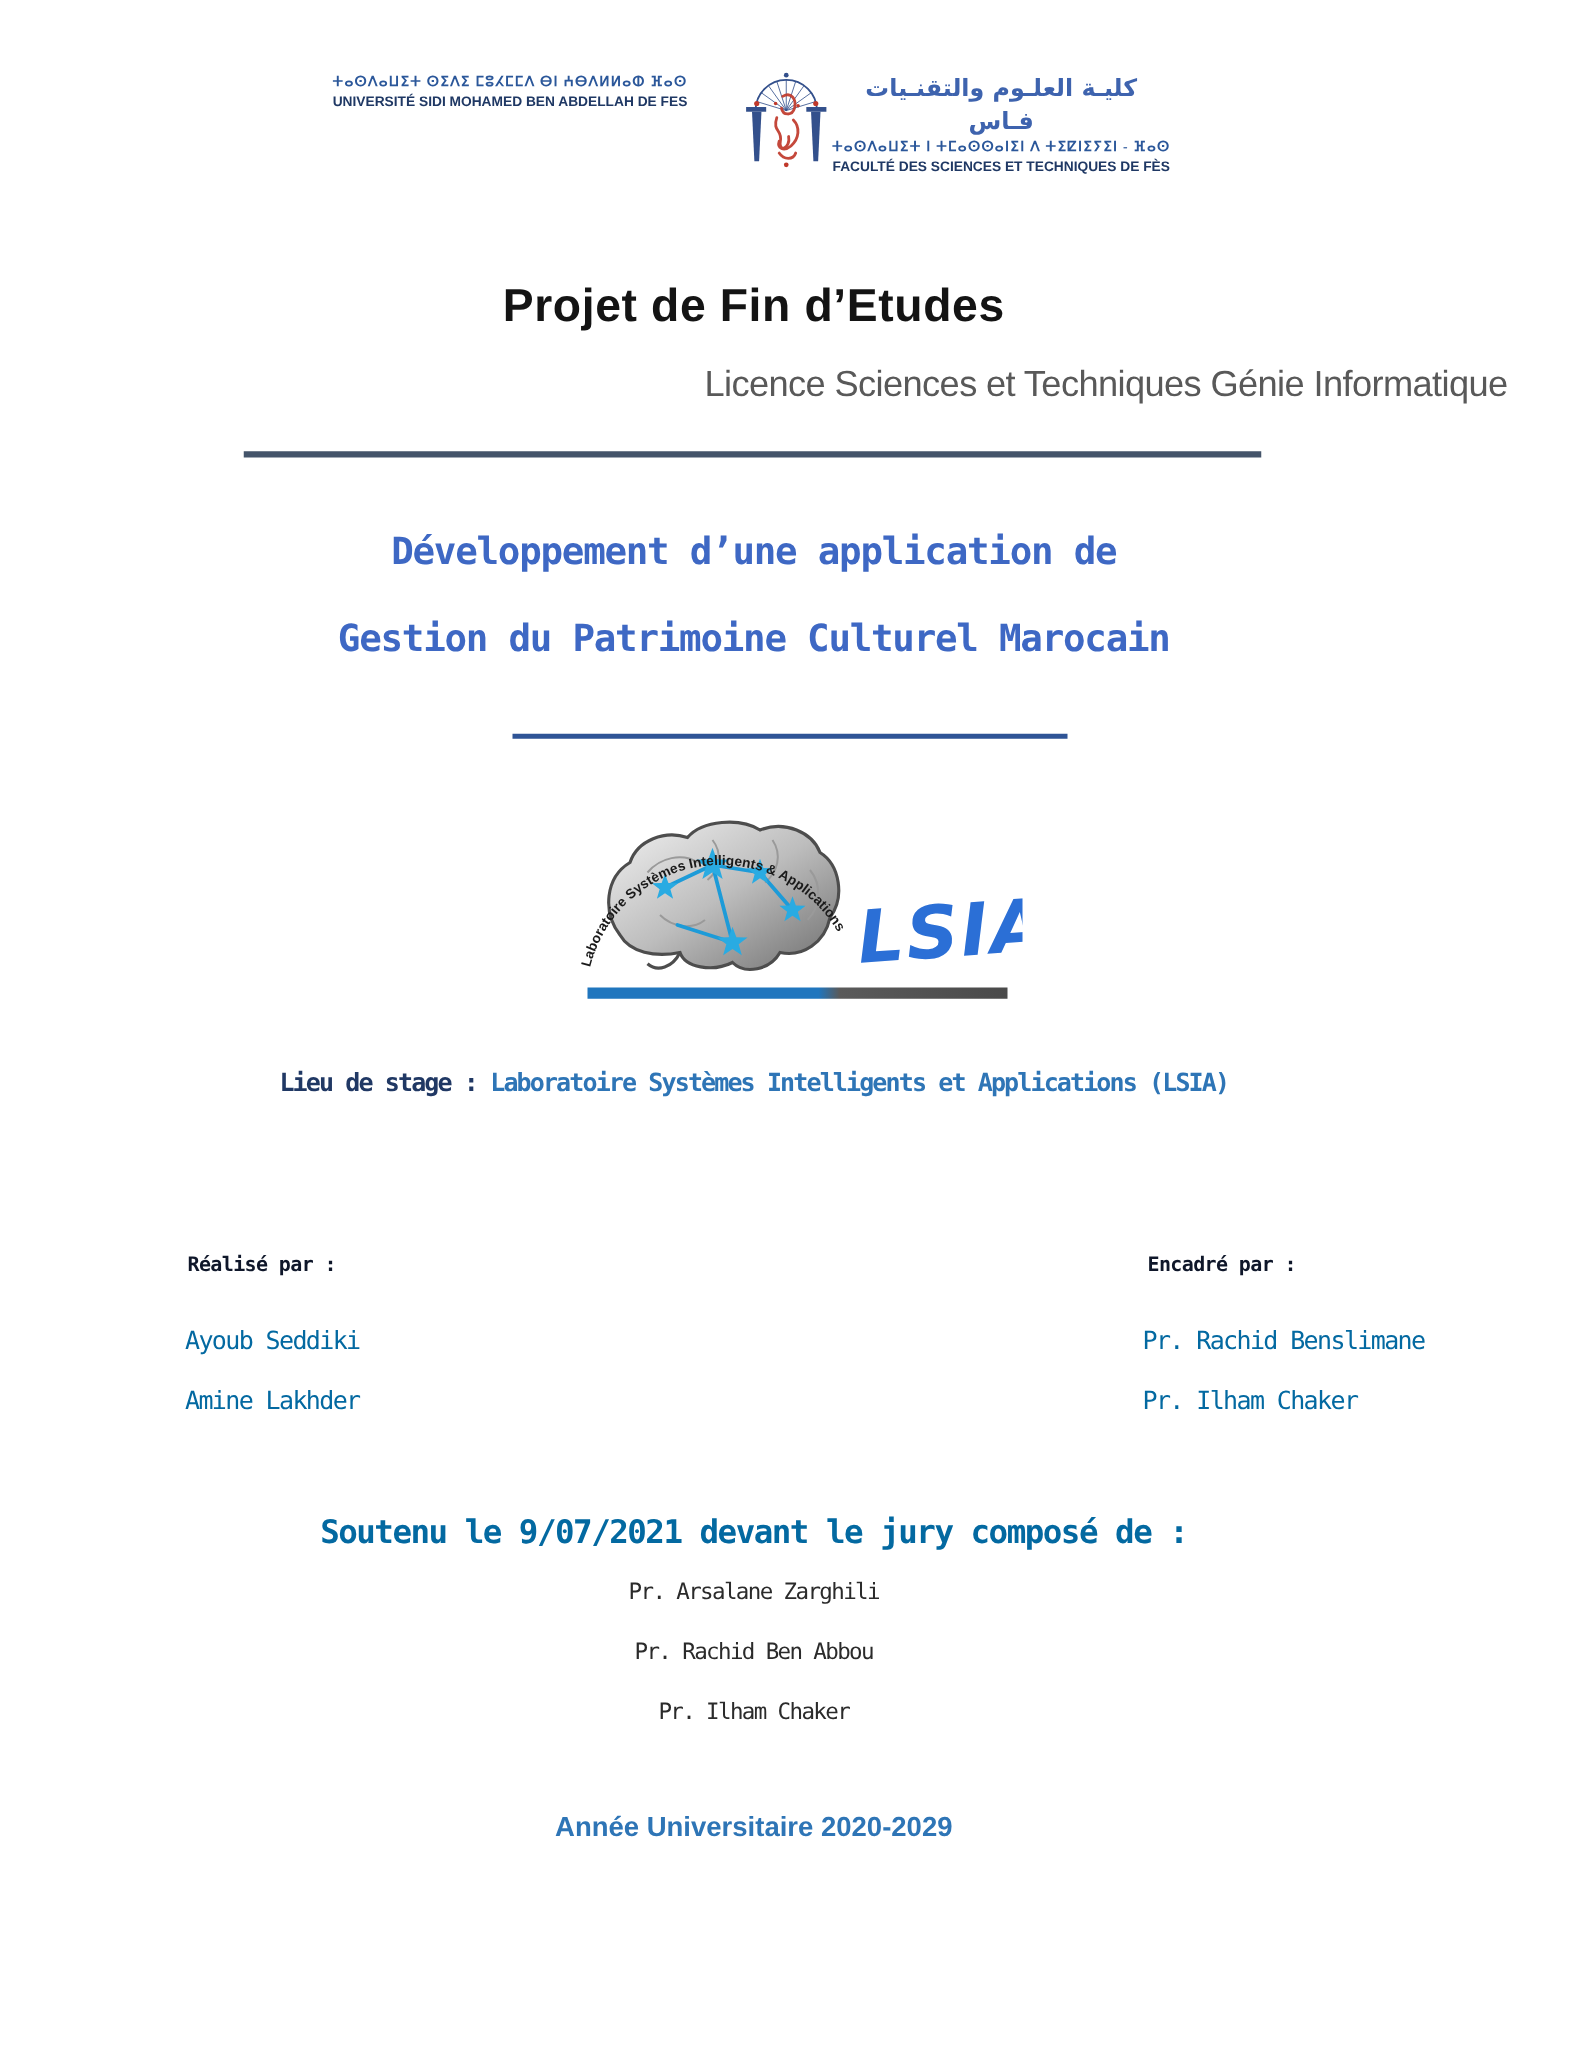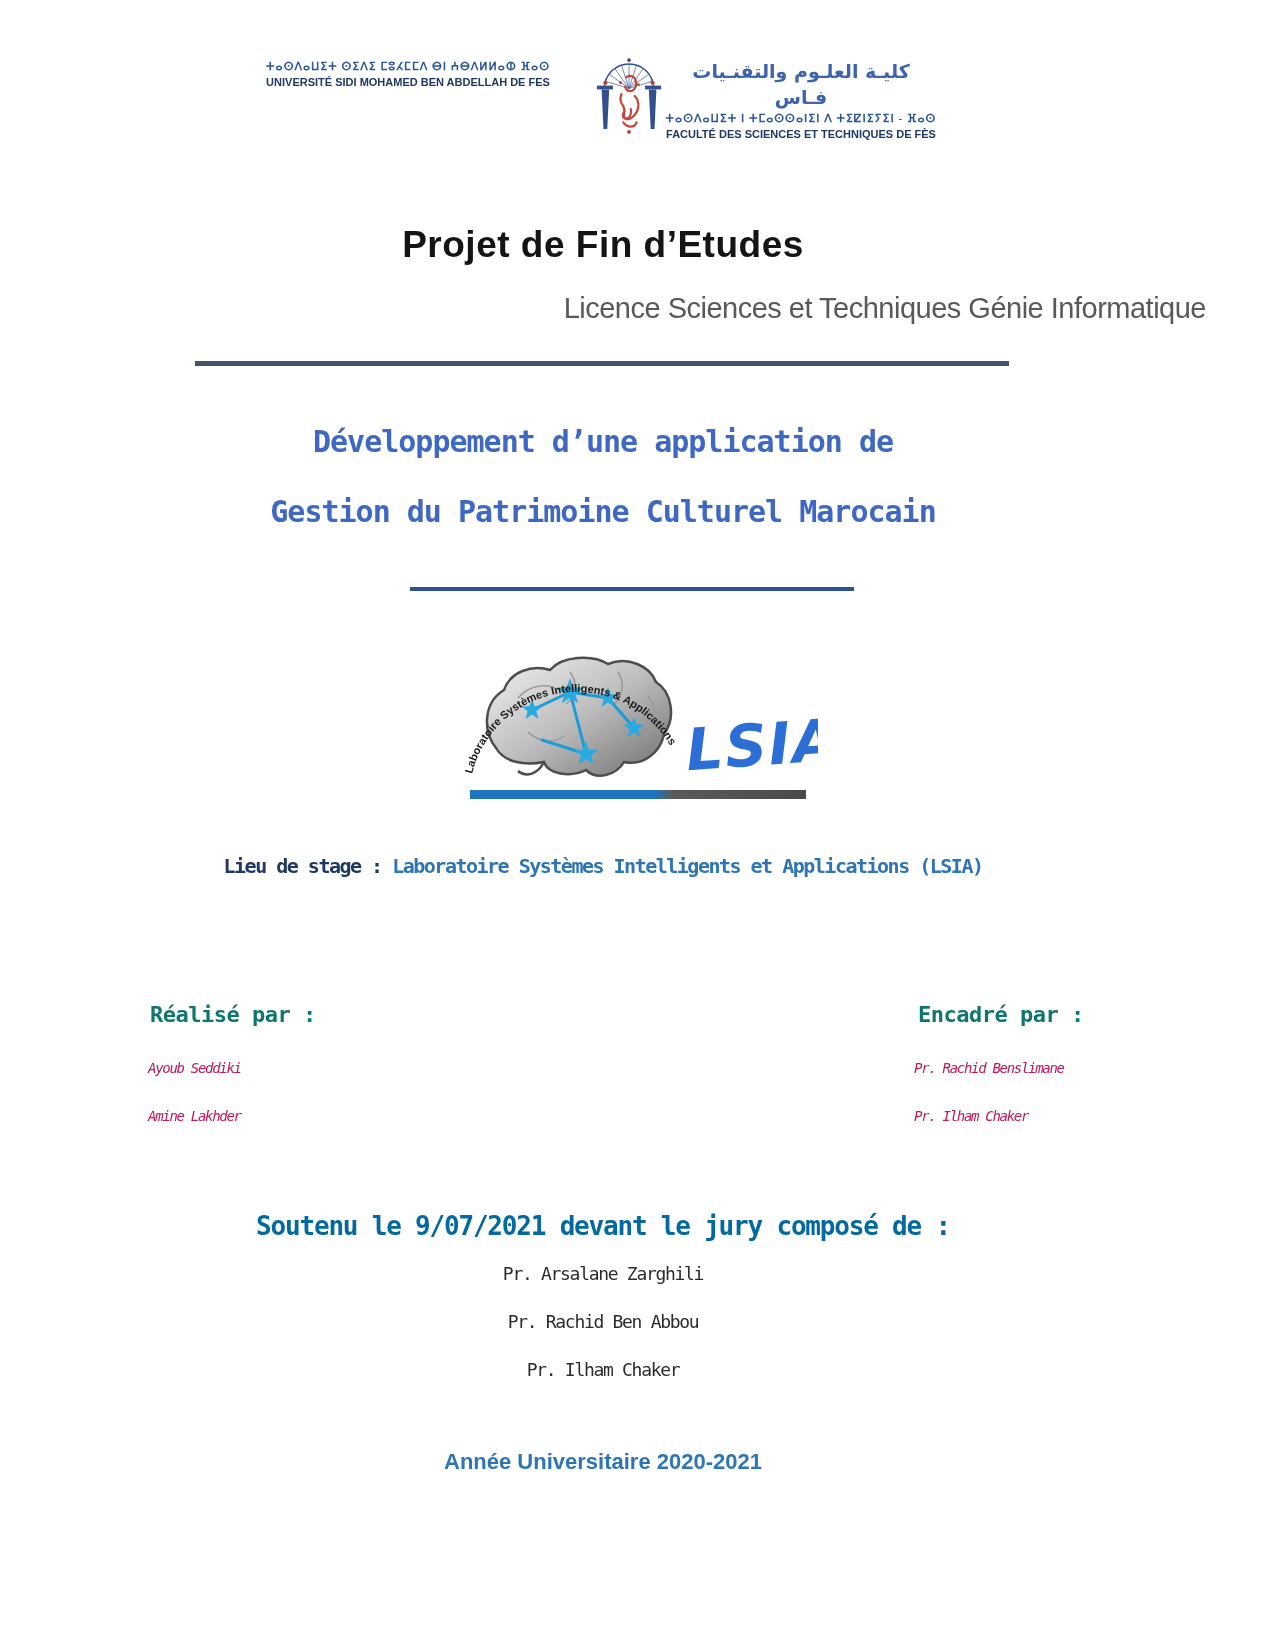--- a/index.html
+++ b/index.html
@@ -20,22 +20,22 @@
 
   .proj-line{font-size:30px;color:#3e68c4;letter-spacing:-1px;font-weight:bold;}
   .proj1{top:424px;}
   .proj2{top:494px;}
   .rule-blue{left:410px;top:587px;width:444px;height:4px;background:#2f5496;}
 
   .lieu{top:854px;font-size:20px;letter-spacing:-1.5px;}
   .lieu .lbl{color:#203864;font-weight:bold;}
   .lieu .val{color:#2e75b6;font-weight:bold;}
 
-  .sec-head{font-size:22px;color:#0f766e;letter-spacing:-0.5px;font-weight:bold;}
-  .person{font-size:14px;color:#be185d;letter-spacing:-1.3px;font-style:italic;}
+  .sec-head{font-size:16px;color:#0f172a;letter-spacing:-0.5px;font-weight:bold;}
+  .person{font-size:20px;color:#0369a1;letter-spacing:-1.3px;}
 
   .soutenu{top:1211px;font-size:26px;color:#0369a1;letter-spacing:-1.2px;font-weight:bold;}
   .jury{font-size:18px;color:#2b2b2b;letter-spacing:-1.3px;}
   .annee{top:1449px;font-family:"Liberation Sans",sans-serif;font-size:22px;font-weight:bold;color:#2e75b6;}
 </style>
 </head>
 <body>
 
 <div class="page">
 
@@ -163,15 +163,15 @@
   <div class="abs person" style="left:148px;top:1060px;">Ayoub Seddiki</div>
   <div class="abs person" style="left:914px;top:1060px;">Pr. Rachid Benslimane</div>
   <div class="abs person" style="left:148px;top:1108px;">Amine Lakhder</div>
   <div class="abs person" style="left:914px;top:1108px;">Pr. Ilham Chaker</div>
 
   <div class="center-col soutenu">Soutenu le 9/07/2021 devant le jury composé de :</div>
   <div class="center-col jury" style="top:1263px;">Pr. Arsalane Zarghili</div>
   <div class="center-col jury" style="top:1311px;">Pr. Rachid Ben Abbou</div>
   <div class="center-col jury" style="top:1359px;">Pr. Ilham Chaker</div>
 
-  <div class="center-col annee">Année Universitaire 2020-2021</div>
+  <div class="center-col annee">Année Universitaire 2020-2029</div>
 
 </div>
 
 </body></html>

